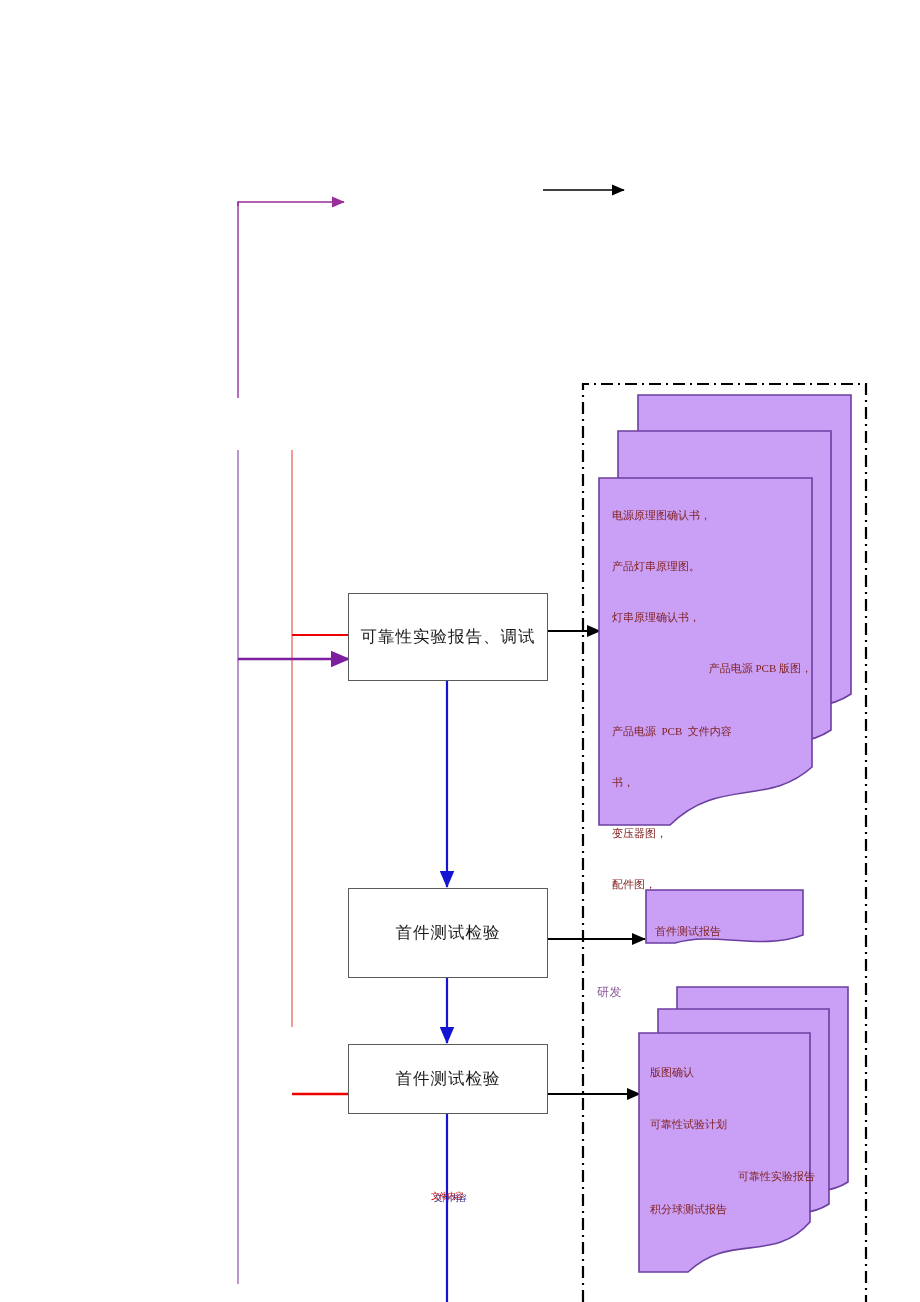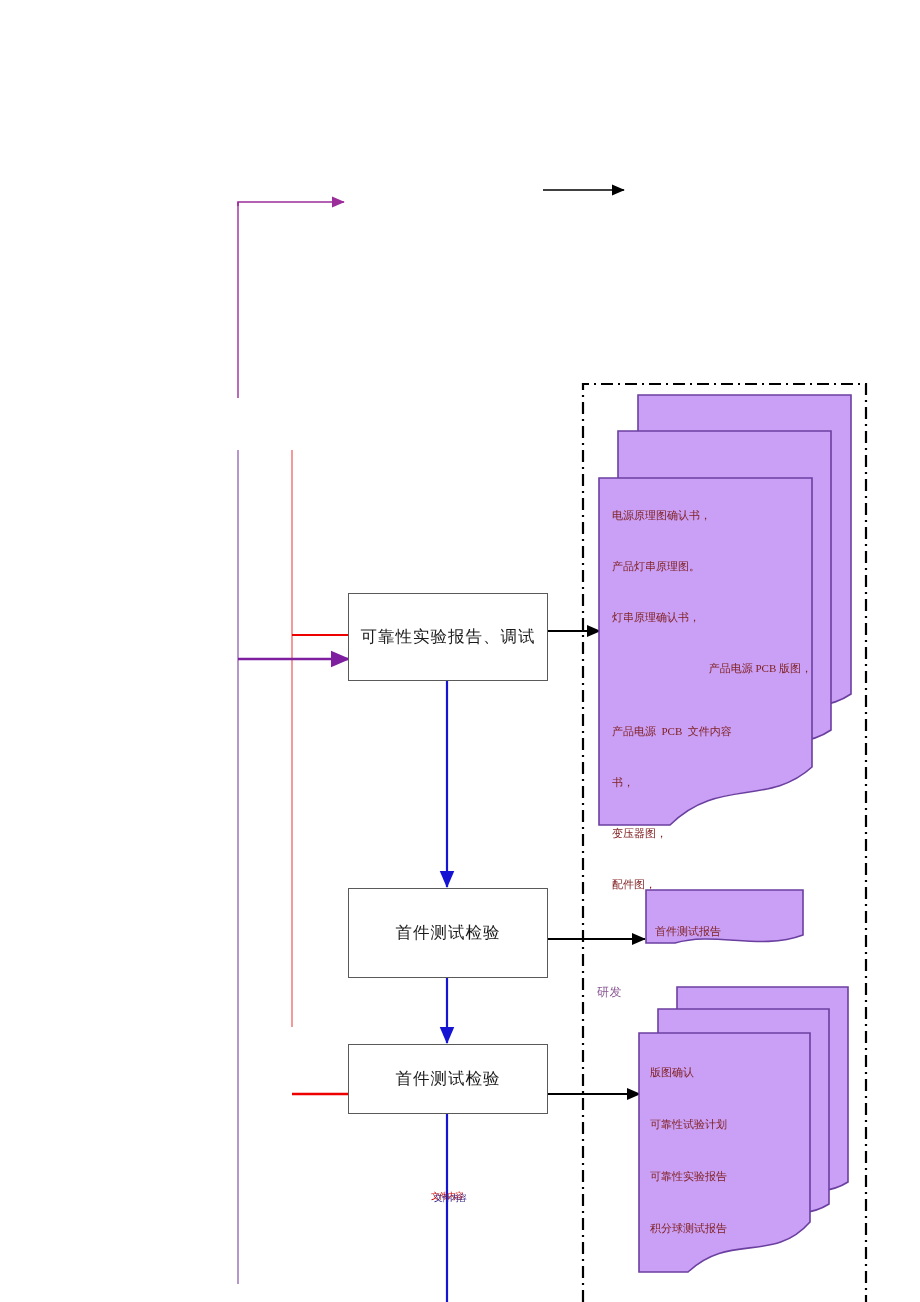--- a/index.html
+++ b/index.html
@@ -175,21 +175,21 @@
     <svg class="abs" style="left:19px; top:22px;" width="175" height="220" viewBox="0 0 175 220">
       <path d="M1,1 L172,1 L172,196 C135,220 92,186 50,208 L1,208 Z" fill="#c9a0f5" stroke="#6b3fa0" stroke-width="1.6"></path>
     </svg>
 
     <svg class="abs" style="left:0px; top:46px;" width="175" height="255" viewBox="0 0 175 255">
       <path d="M1,1 L172,1 L172,190 C135,232 92,200 50,240 L1,240 Z" fill="#c9a0f5" stroke="#6b3fa0" stroke-width="1.6"></path>
     </svg>
     <div class="doc-text" style="left:12px; top:59px; width:165px;">
       <span class="doc-line" style="margin-bottom:19px;">版图确认</span>
       <span class="doc-line" style="margin-bottom:19px;">可靠性试验计划</span>
-      <span class="doc-line" style="margin-bottom:19px;">可靠性实验报告</span>
+      <span class="doc-line" style="text-align:right;">可靠性实验报告</span>
       <span class="doc-line" style="margin-bottom:27px;">积分球测试报告</span>
       
     </div>
   </div>
 
   <div class="tiny-overlap" style="left:431px; top:1190px; color:#cc0000;">
     <span>文件内容</span>
   </div>
   <div class="tiny-overlap" style="left:434px; top:1192px; color:#3b2f8f;">
     <span>文件内容</span>

